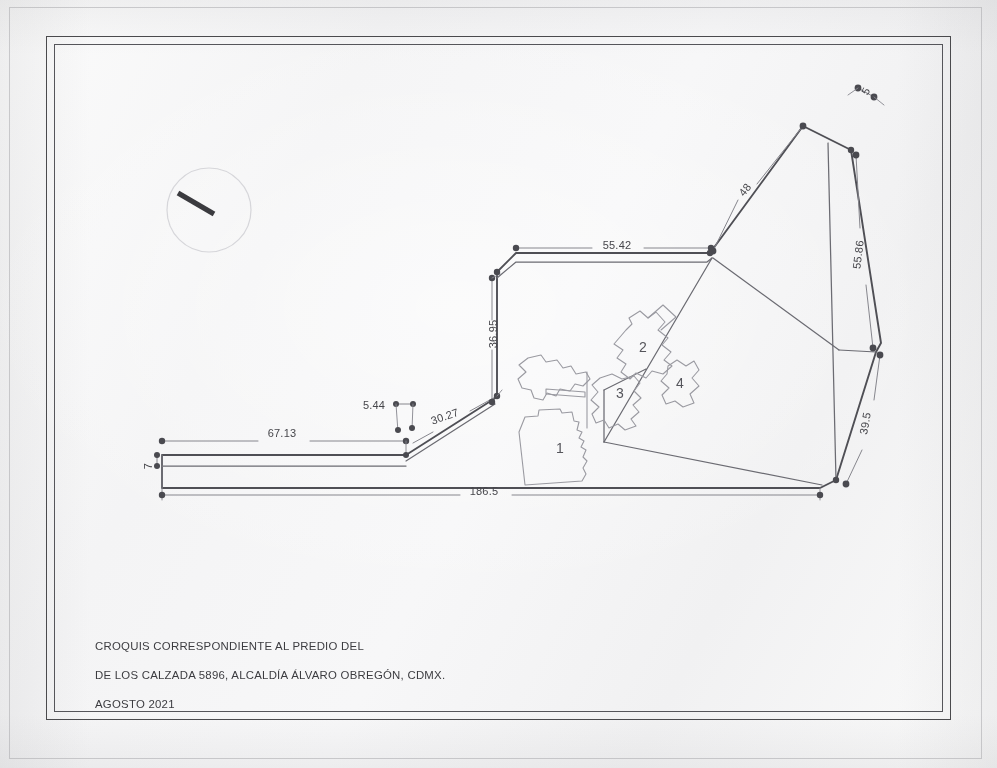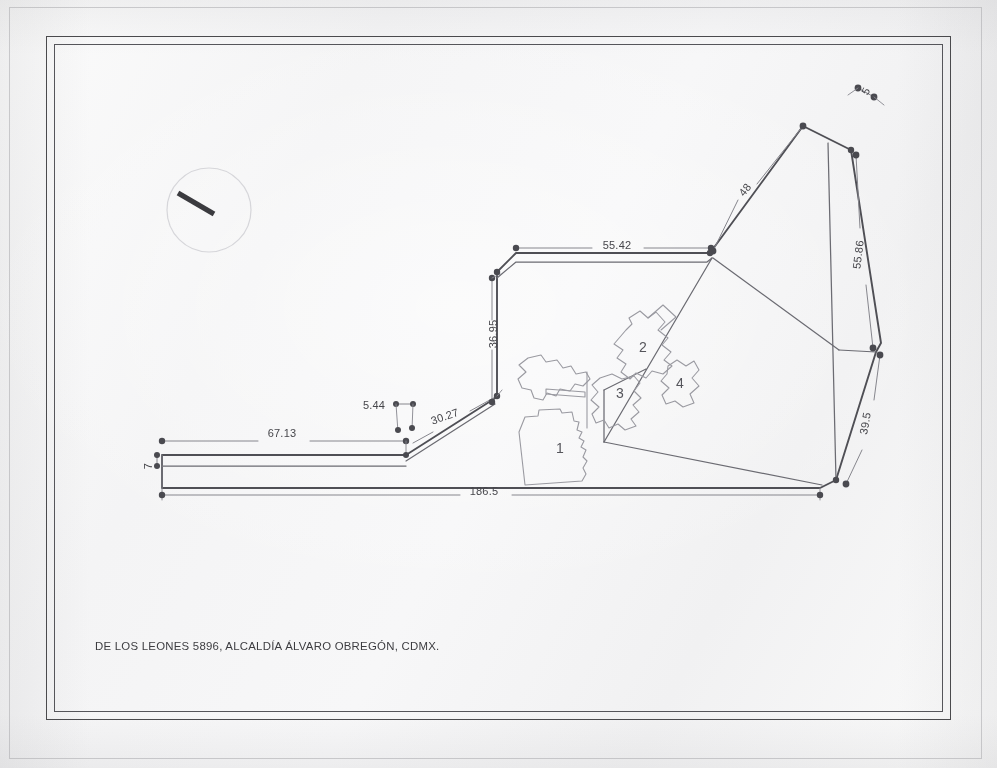--- a/index.html
+++ b/index.html
@@ -261,16 +261,18 @@
       </g>
     <g id="bld-labels">
         <text class="btxt" x="560" y="453" text-anchor="middle">1</text>
         <text class="btxt" x="643" y="352" text-anchor="middle">2</text>
         <text class="btxt" x="620" y="398" text-anchor="middle">3</text>
         <text class="btxt" x="680" y="388" text-anchor="middle">4</text>
       </g>
   </svg>
 
   <div class="caption">
-    <div>DE LOS LEONES 5896, ALCALDÍA ÁLVARO OBREGÓN, CDMX.</div>
+    <div>CROQUIS CORRESPONDIENTE AL PREDIO DEL</div>
+    <div>DE LOS CALZADA 5896, ALCALDÍA ÁLVARO OBREGÓN, CDMX.</div>
+    <div>AGOSTO 2021</div>
   </div>
 
 </div>
 
 </body></html>

